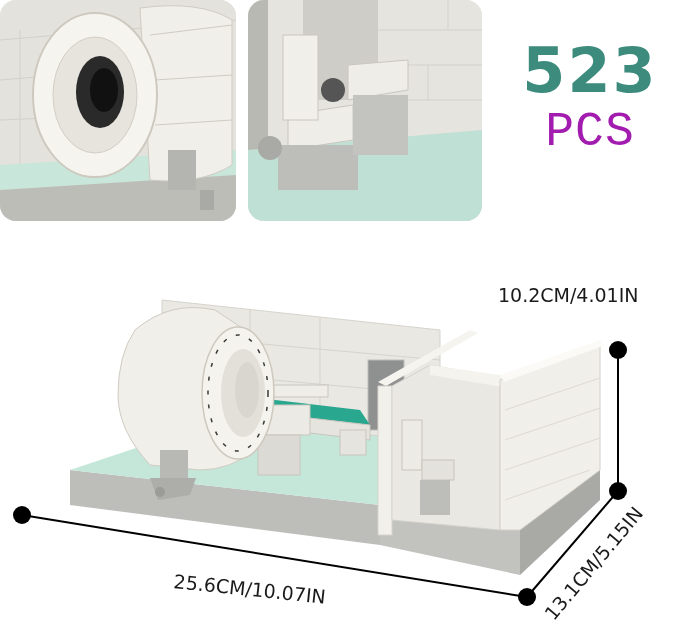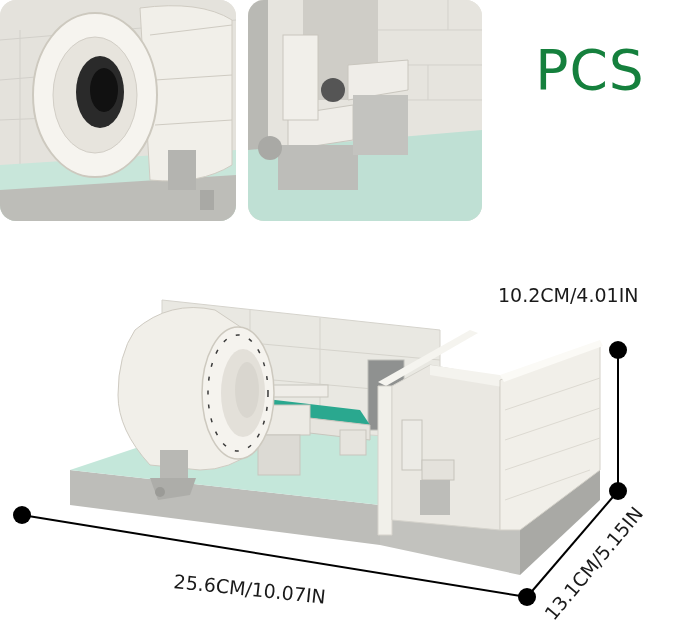--- a/index.html
+++ b/index.html
@@ -3,21 +3,21 @@
 <meta charset="utf-8">
 <style>
   html, body { margin: 0; padding: 0; background: #ffffff; }
   body { width: 679px; height: 644px; position: relative; overflow: hidden; font-family: "DejaVu Sans", sans-serif; }
   .thumb { position: absolute; top: 0; height: 221px; border-radius: 16px; overflow: hidden; background: #e8e6e0; }
   .thumb svg { display: block; }
   #thumb-1 { left: 0; width: 236px; }
   #thumb-2 { left: 248px; width: 234px; }
   .pieces { position: absolute; left: 505px; top: 40px; width: 170px; text-align: center; }
   .pieces-count { font-size: 62px; font-weight: bold; line-height: 62px; letter-spacing: 2px; }
-  .pieces-unit { font-size: 55px; line-height: 60px; color: #15803d; letter-spacing: 1px; }
+  .pieces-unit { font-size: 48px; line-height: 60px; color: #a21caf; letter-spacing: 1px; font-family: Liberation Mono, monospace; }
   .dim-label { position: absolute; font-size: 19px; color: #1a1a1a; white-space: nowrap; }
   #dim-height { left: 498px; top: 284px; }
   #dim-length { left: 175px; top: 570px; transform: rotate(6deg); transform-origin: left top; }
   #dim-depth { left: 540px; top: 610px; transform: rotate(-50deg); transform-origin: left top; }
   .stage { position: absolute; left: 0; top: 0; }
 </style>
 </head>
 <body>
 
 <div class="thumb" id="thumb-1">
@@ -72,20 +72,21 @@
     <rect x="30" y="145" width="80" height="45" fill="#bdbdb9"></rect>
     <rect x="105" y="95" width="55" height="60" fill="#c3c3bf"></rect>
 
     <rect x="35" y="35" width="35" height="85" fill="#f1efea" stroke="#c9c6be"></rect>
     <circle cx="85" cy="90" r="12" fill="#555"></circle>
     <circle cx="22" cy="148" r="12" fill="#a9a9a5"></circle>
   </svg>
 </div>
 
 <div class="pieces">
+  <div class="pieces-count" style="color:#3d8b7d">523</div>
   <div class="pieces-unit">PCS</div>
 </div>
 
 <svg class="stage" width="679" height="644" viewBox="0 0 679 644">
 
   <polygon points="70,470 380,505 380,545 70,505" fill="#bdbdb9"></polygon>
   <polygon points="380,505 520,560 600,495 600,460" fill="#b2b2ae"></polygon>
   <polygon points="380,505 520,530 520,575 380,545" fill="#c2c2be"></polygon>
   <polygon points="520,530 600,470 600,500 520,575" fill="#a9a9a5"></polygon>
 

